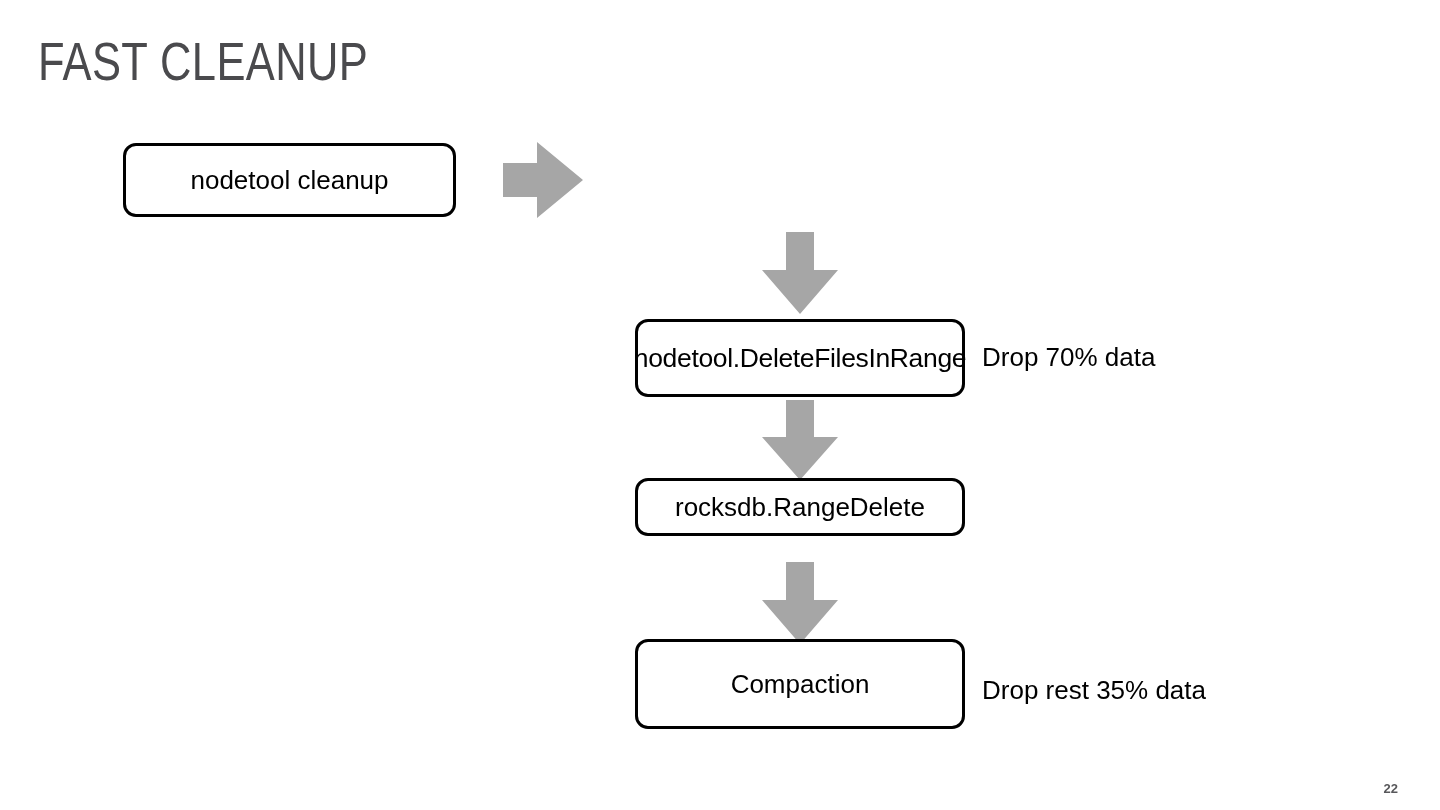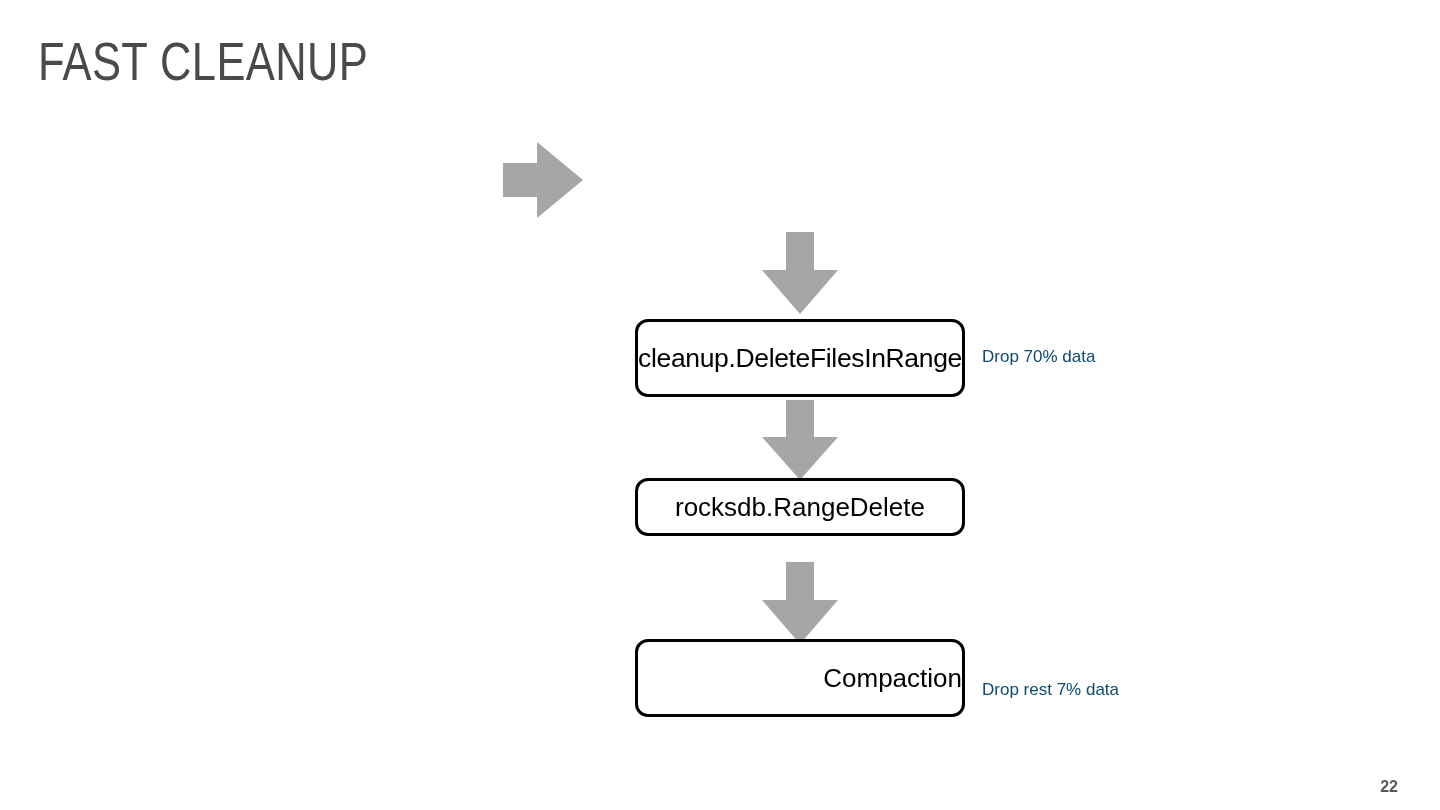--- a/index.html
+++ b/index.html
@@ -52,21 +52,21 @@
     overflow: visible;
   }
   .flow-box .box-label {
     display: block;
   }
 
   #box-nodetool   { left: 123px; top: 143px; width: 333px; height: 74px; }
   #box-calculate  { left: 635px; top: 143px; width: 330px; height: 74px; }
   #box-deletefiles{ left: 635px; top: 319px; width: 330px; height: 78px; }
   #box-rangedelete{ left: 635px; top: 478px; width: 330px; height: 58px; }
-  #box-compaction { left: 635px; top: 639px; width: 330px; height: 78px; justify-content: flex-end; }
+  #box-compaction { left: 635px; top: 639px; width: 330px; height: 90px; }
 
   
   #box-deletefiles .box-label {
     font-size: 26.5px;
     letter-spacing: -0.35px;
     margin: 0 -3px;
   }
 
   
   .arrow {
@@ -76,61 +76,64 @@
   .arrow svg { display: block; }
 
   #arrow-right { left: 503px; top: 140px; width: 84px; height: 80px; }
   #arrow-down-1 { left: 760px; top: 232px; width: 80px; height: 84px; }
   #arrow-down-2 { left: 760px; top: 400px; width: 80px; height: 82px; }
   #arrow-down-3 { left: 760px; top: 562px; width: 80px; height: 84px; }
 
   
   .annotation {
     position: absolute;
-    color: #0c4a6e;
-    font-size: 17px;
+    color: #000000;
+    font-size: 26px;
     line-height: 30px;
     white-space: nowrap;
   }
   #note-70 { left: 982px; top: 342px; }
   #note-30 { left: 982px; top: 675px; }
 
   
   .page-number {
     position: absolute;
     right: 42px;
     bottom: 14px;
-    font-size: 16px;
+    font-size: 13px;
     font-weight: bold;
     color: #58585b;
   }
 </style>
 </head>
 <body>
 
 <div id="slide">
 
   <div class="slide-title">FAST CLEANUP</div>
 
+  <div class="flow-box" id="box-nodetool">
+    <span class="box-label">nodetool cleanup</span>
+  </div>
 
   <span class="arrow" id="arrow-right">
     <svg viewBox="0 0 84 80" width="84" height="80" aria-hidden="true">
       <polygon points="0,23 34,23 34,2 80,40 34,78 34,57 0,57" fill="#a6a6a6"></polygon>
     </svg>
   </span>
 
 
   <span class="arrow" id="arrow-down-1">
     <svg viewBox="0 0 80 84" width="80" height="84" aria-hidden="true">
       <polygon points="26,0 54,0 54,38 78,38 40,82 2,38 26,38" fill="#a6a6a6"></polygon>
     </svg>
   </span>
 
   <div class="flow-box" id="box-deletefiles">
-    <span class="box-label">cleanup.DeleteFilesInRange</span>
+    <span class="box-label">nodetool.DeleteFilesInRange</span>
   </div>
 
   <div class="annotation" id="note-70">Drop 70% data</div>
 
   <span class="arrow" id="arrow-down-2">
     <svg viewBox="0 0 80 82" width="80" height="82" aria-hidden="true">
       <polygon points="26,0 54,0 54,37 78,37 40,80 2,37 26,37" fill="#a6a6a6"></polygon>
     </svg>
   </span>
 
@@ -141,17 +144,17 @@
   <span class="arrow" id="arrow-down-3">
     <svg viewBox="0 0 80 84" width="80" height="84" aria-hidden="true">
       <polygon points="26,0 54,0 54,38 78,38 40,82 2,38 26,38" fill="#a6a6a6"></polygon>
     </svg>
   </span>
 
   <div class="flow-box" id="box-compaction">
     <span class="box-label">Compaction</span>
   </div>
 
-  <div class="annotation" id="note-30">Drop rest 7% data</div>
+  <div class="annotation" id="note-30">Drop rest 35% data</div>
 
   <div class="page-number">22</div>
 
 </div>
 
 </body></html>

